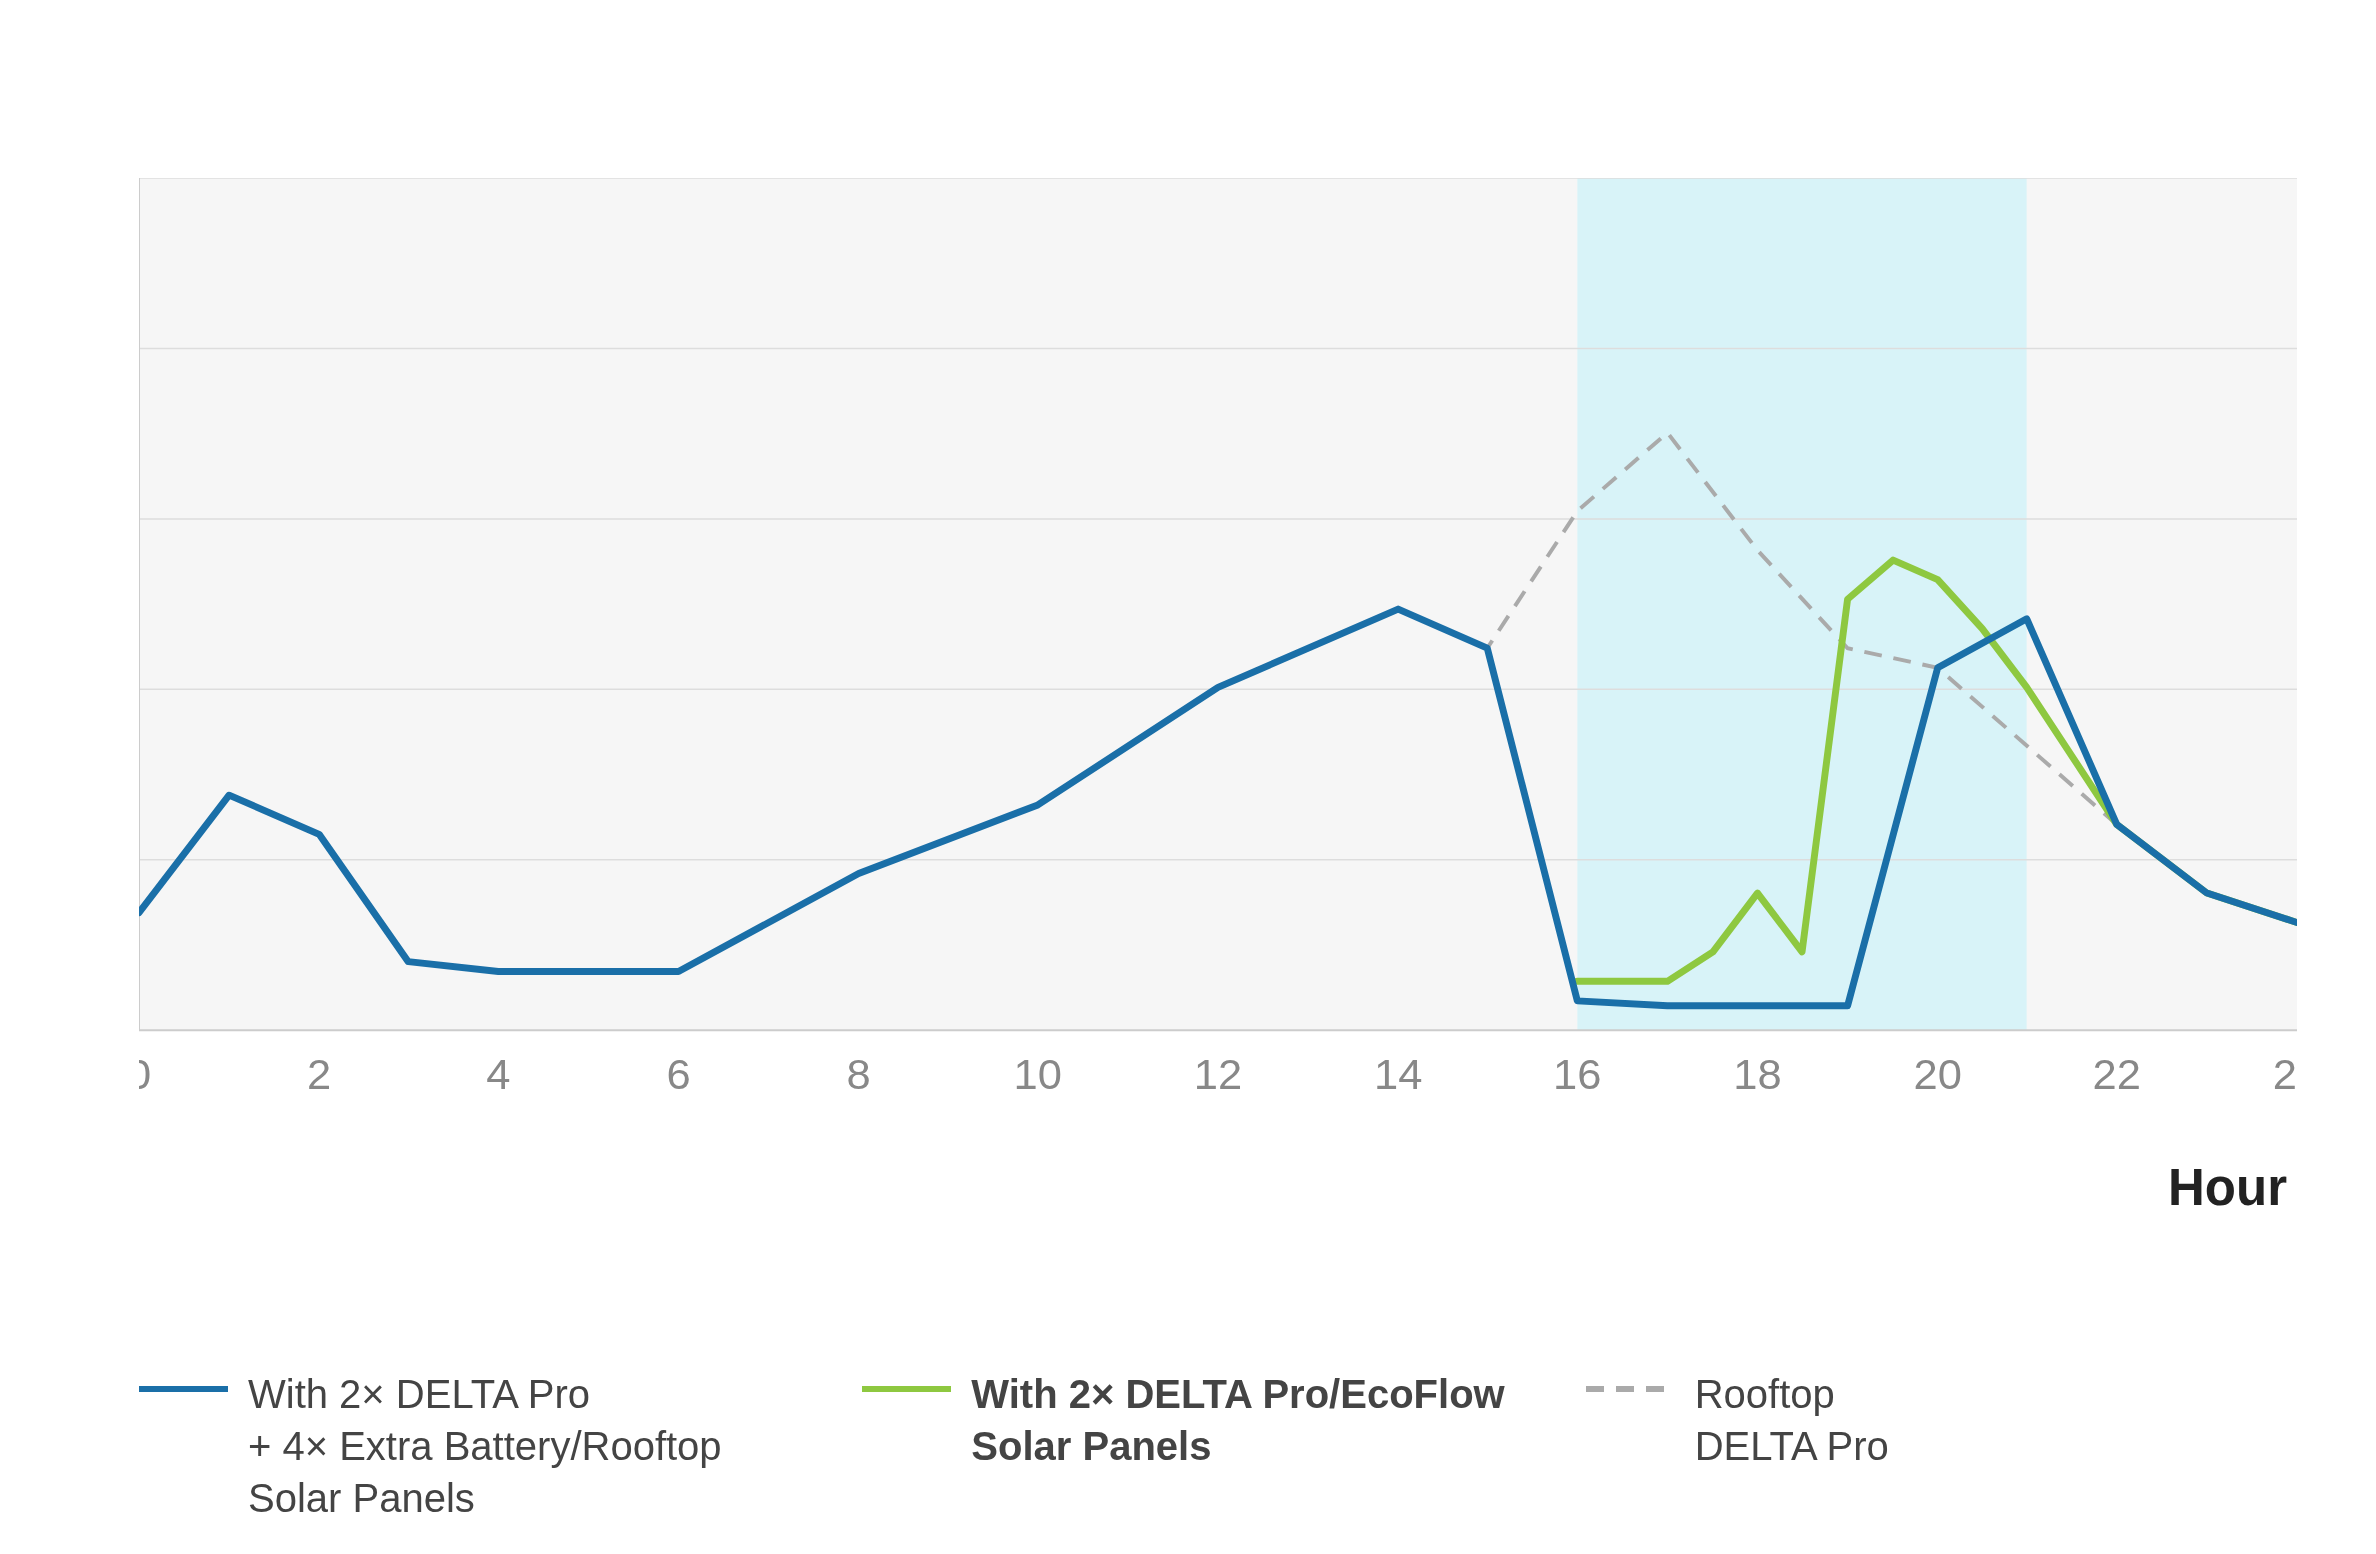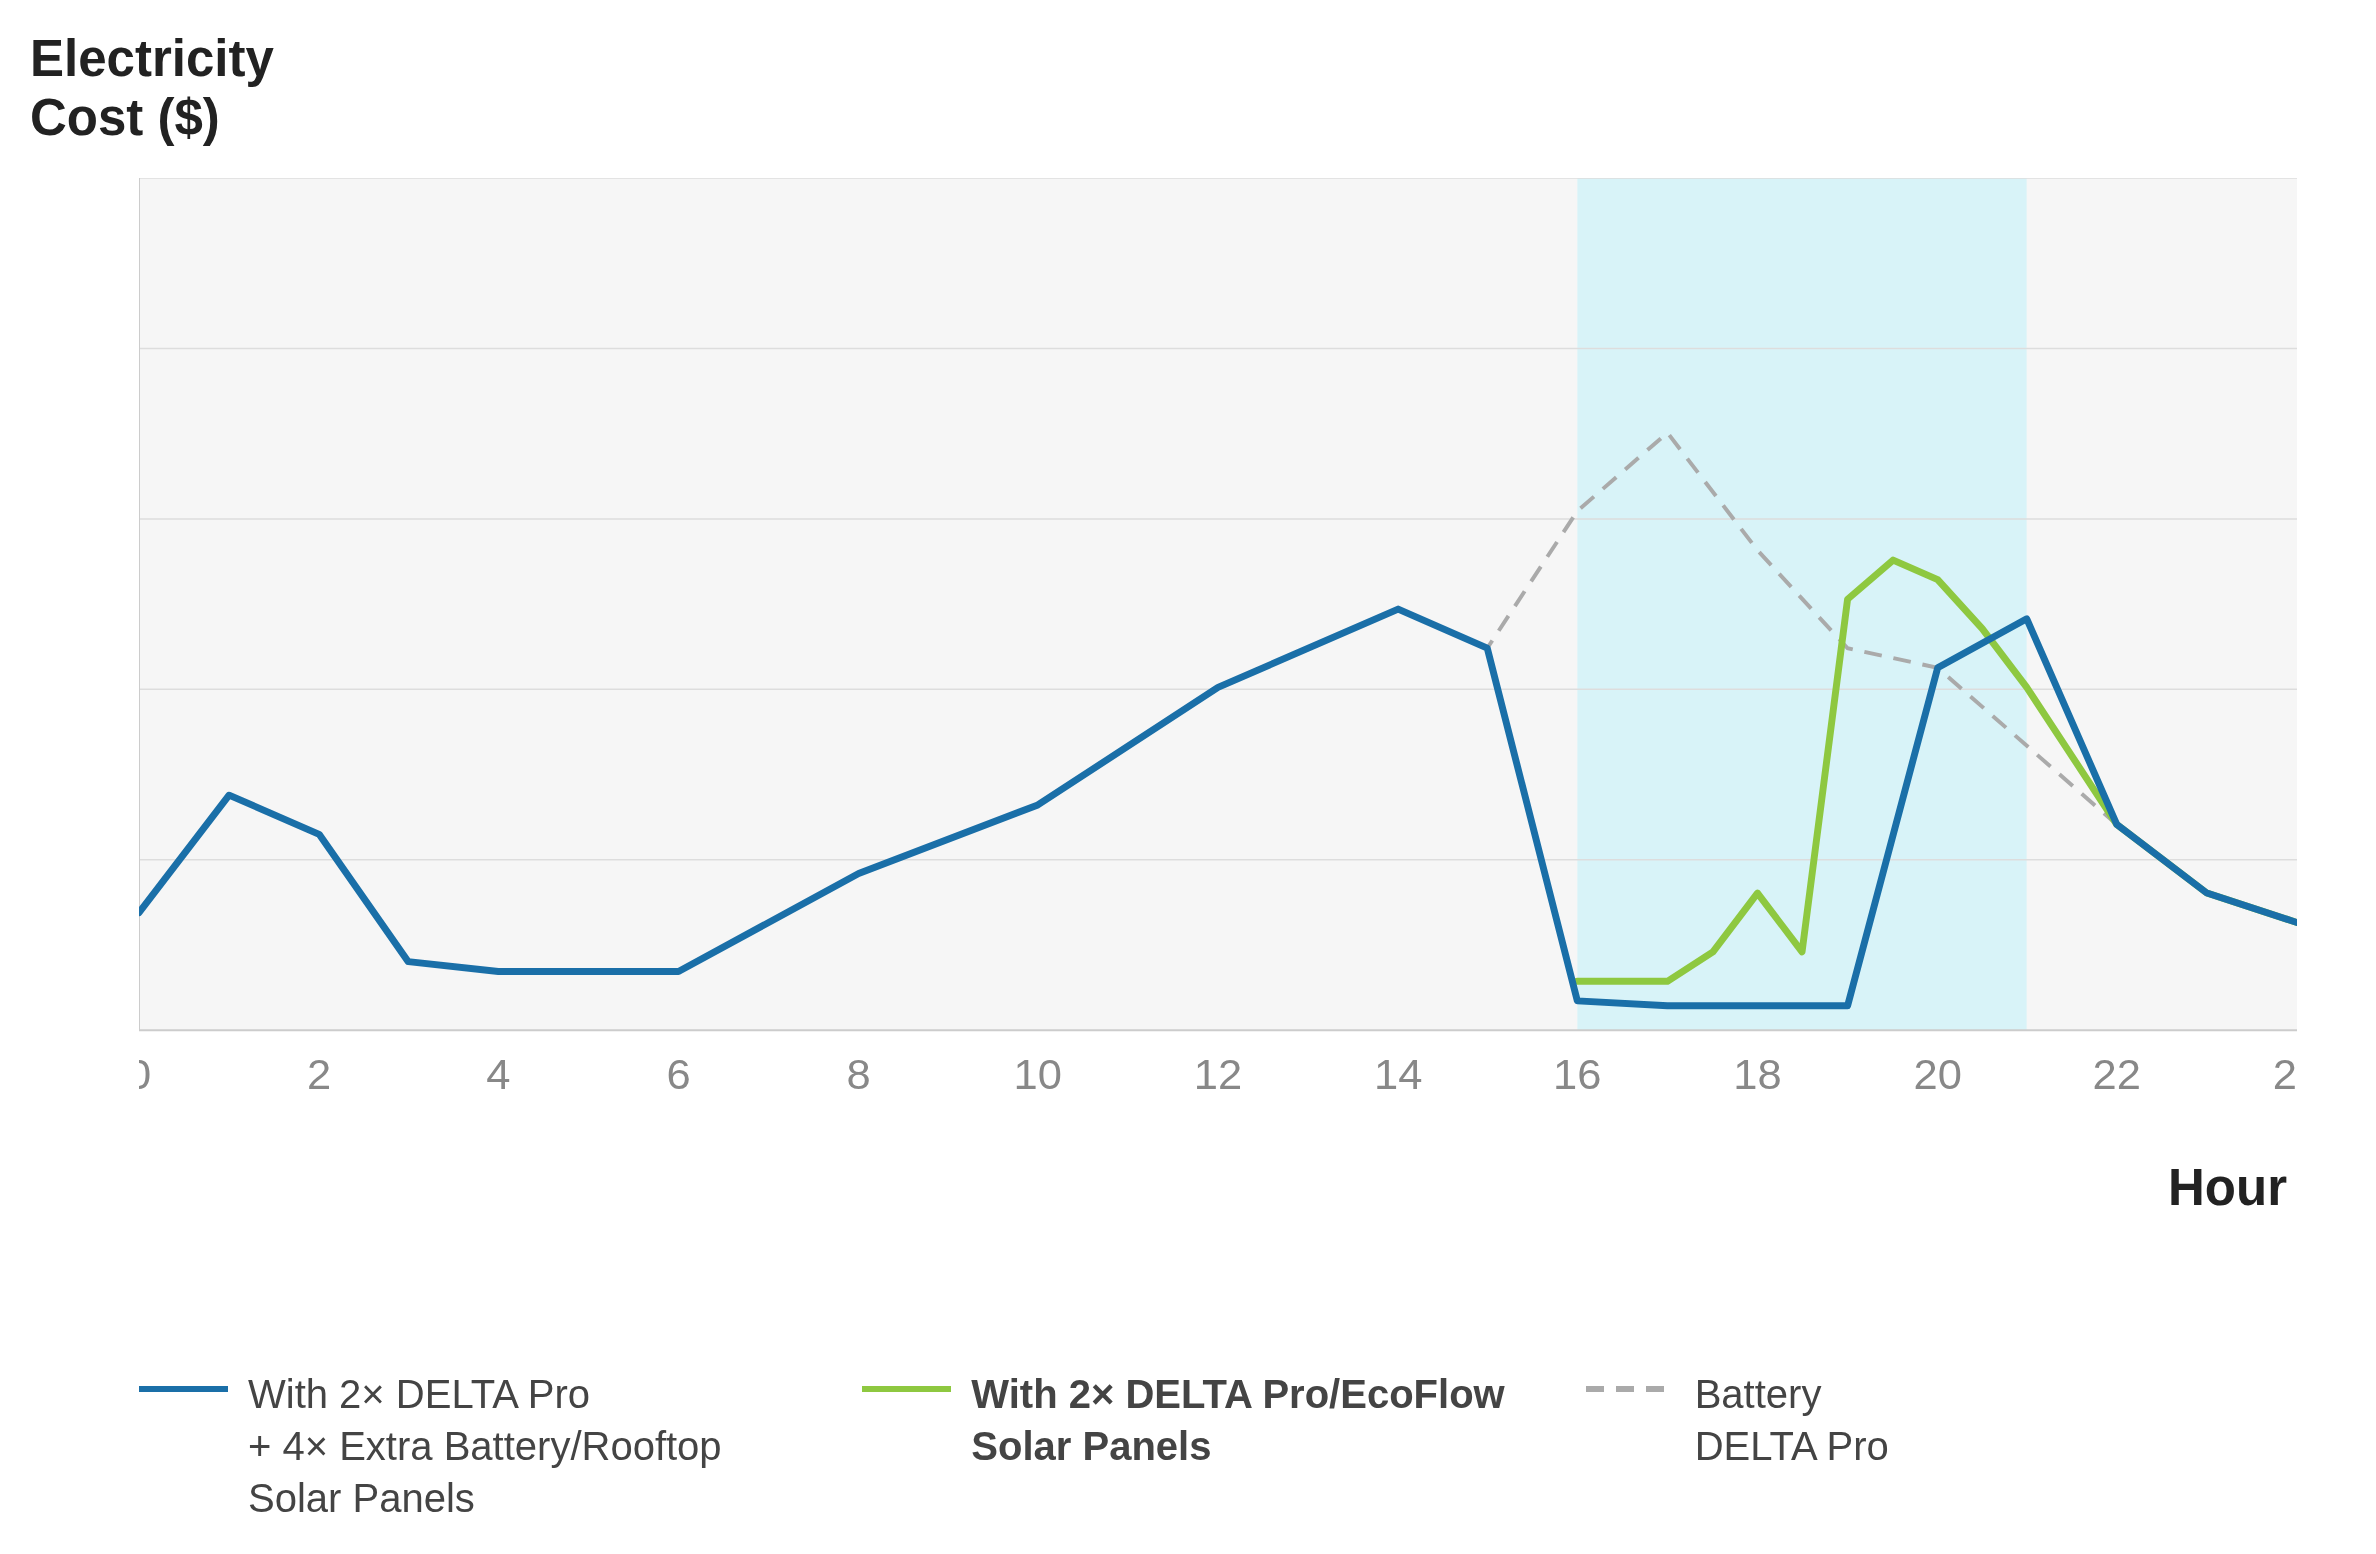--- a/index.html
+++ b/index.html
@@ -74,24 +74,20 @@
       position: absolute;
       top: 0; left: 0;
       width: 100%; height: 100%;
     }
   </style>
 </head>
 <body>
 
 <div class="chart-container">
 
-  <div class="y-axis-label">
-    <span>Electricity</span><br>
-    <span>Cost ($)</span>
-  </div>
 
   <div class="x-axis-label">Hour</div>
 
   <div class="chart-area">
     <svg class="chart-svg" viewBox="0 0 2180 980" preserveAspectRatio="none">
 
       <defs>
         <pattern id="dashPattern" patternUnits="userSpaceOnUse" width="20" height="1">
           <line x1="0" y1="0" x2="12" y2="0" stroke="#aaaaaa" stroke-width="2"></line>
         </pattern>
@@ -208,19 +204,19 @@
     </div>
 
     <div class="legend-item">
       <div class="legend-line" style="background: #8ec840;"></div>
       <div class="legend-text" style="white-space: pre-line; font-weight: bold;">With 2× DELTA Pro/EcoFlow
 Solar Panels</div>
     </div>
 
     <div class="legend-item">
       <div class="legend-line" style="background: repeating-linear-gradient(90deg, #aaaaaa 0, #aaaaaa 18px, transparent 18px, transparent 30px); background-color: transparent;"></div>
-      <div class="legend-text" style="white-space: pre-line;">Battery
+      <div class="legend-text" style="white-space: pre-line;">Rooftop
 DELTA Pro</div>
     </div>
   </div>
 
 </div>
 
 
 </body></html>

